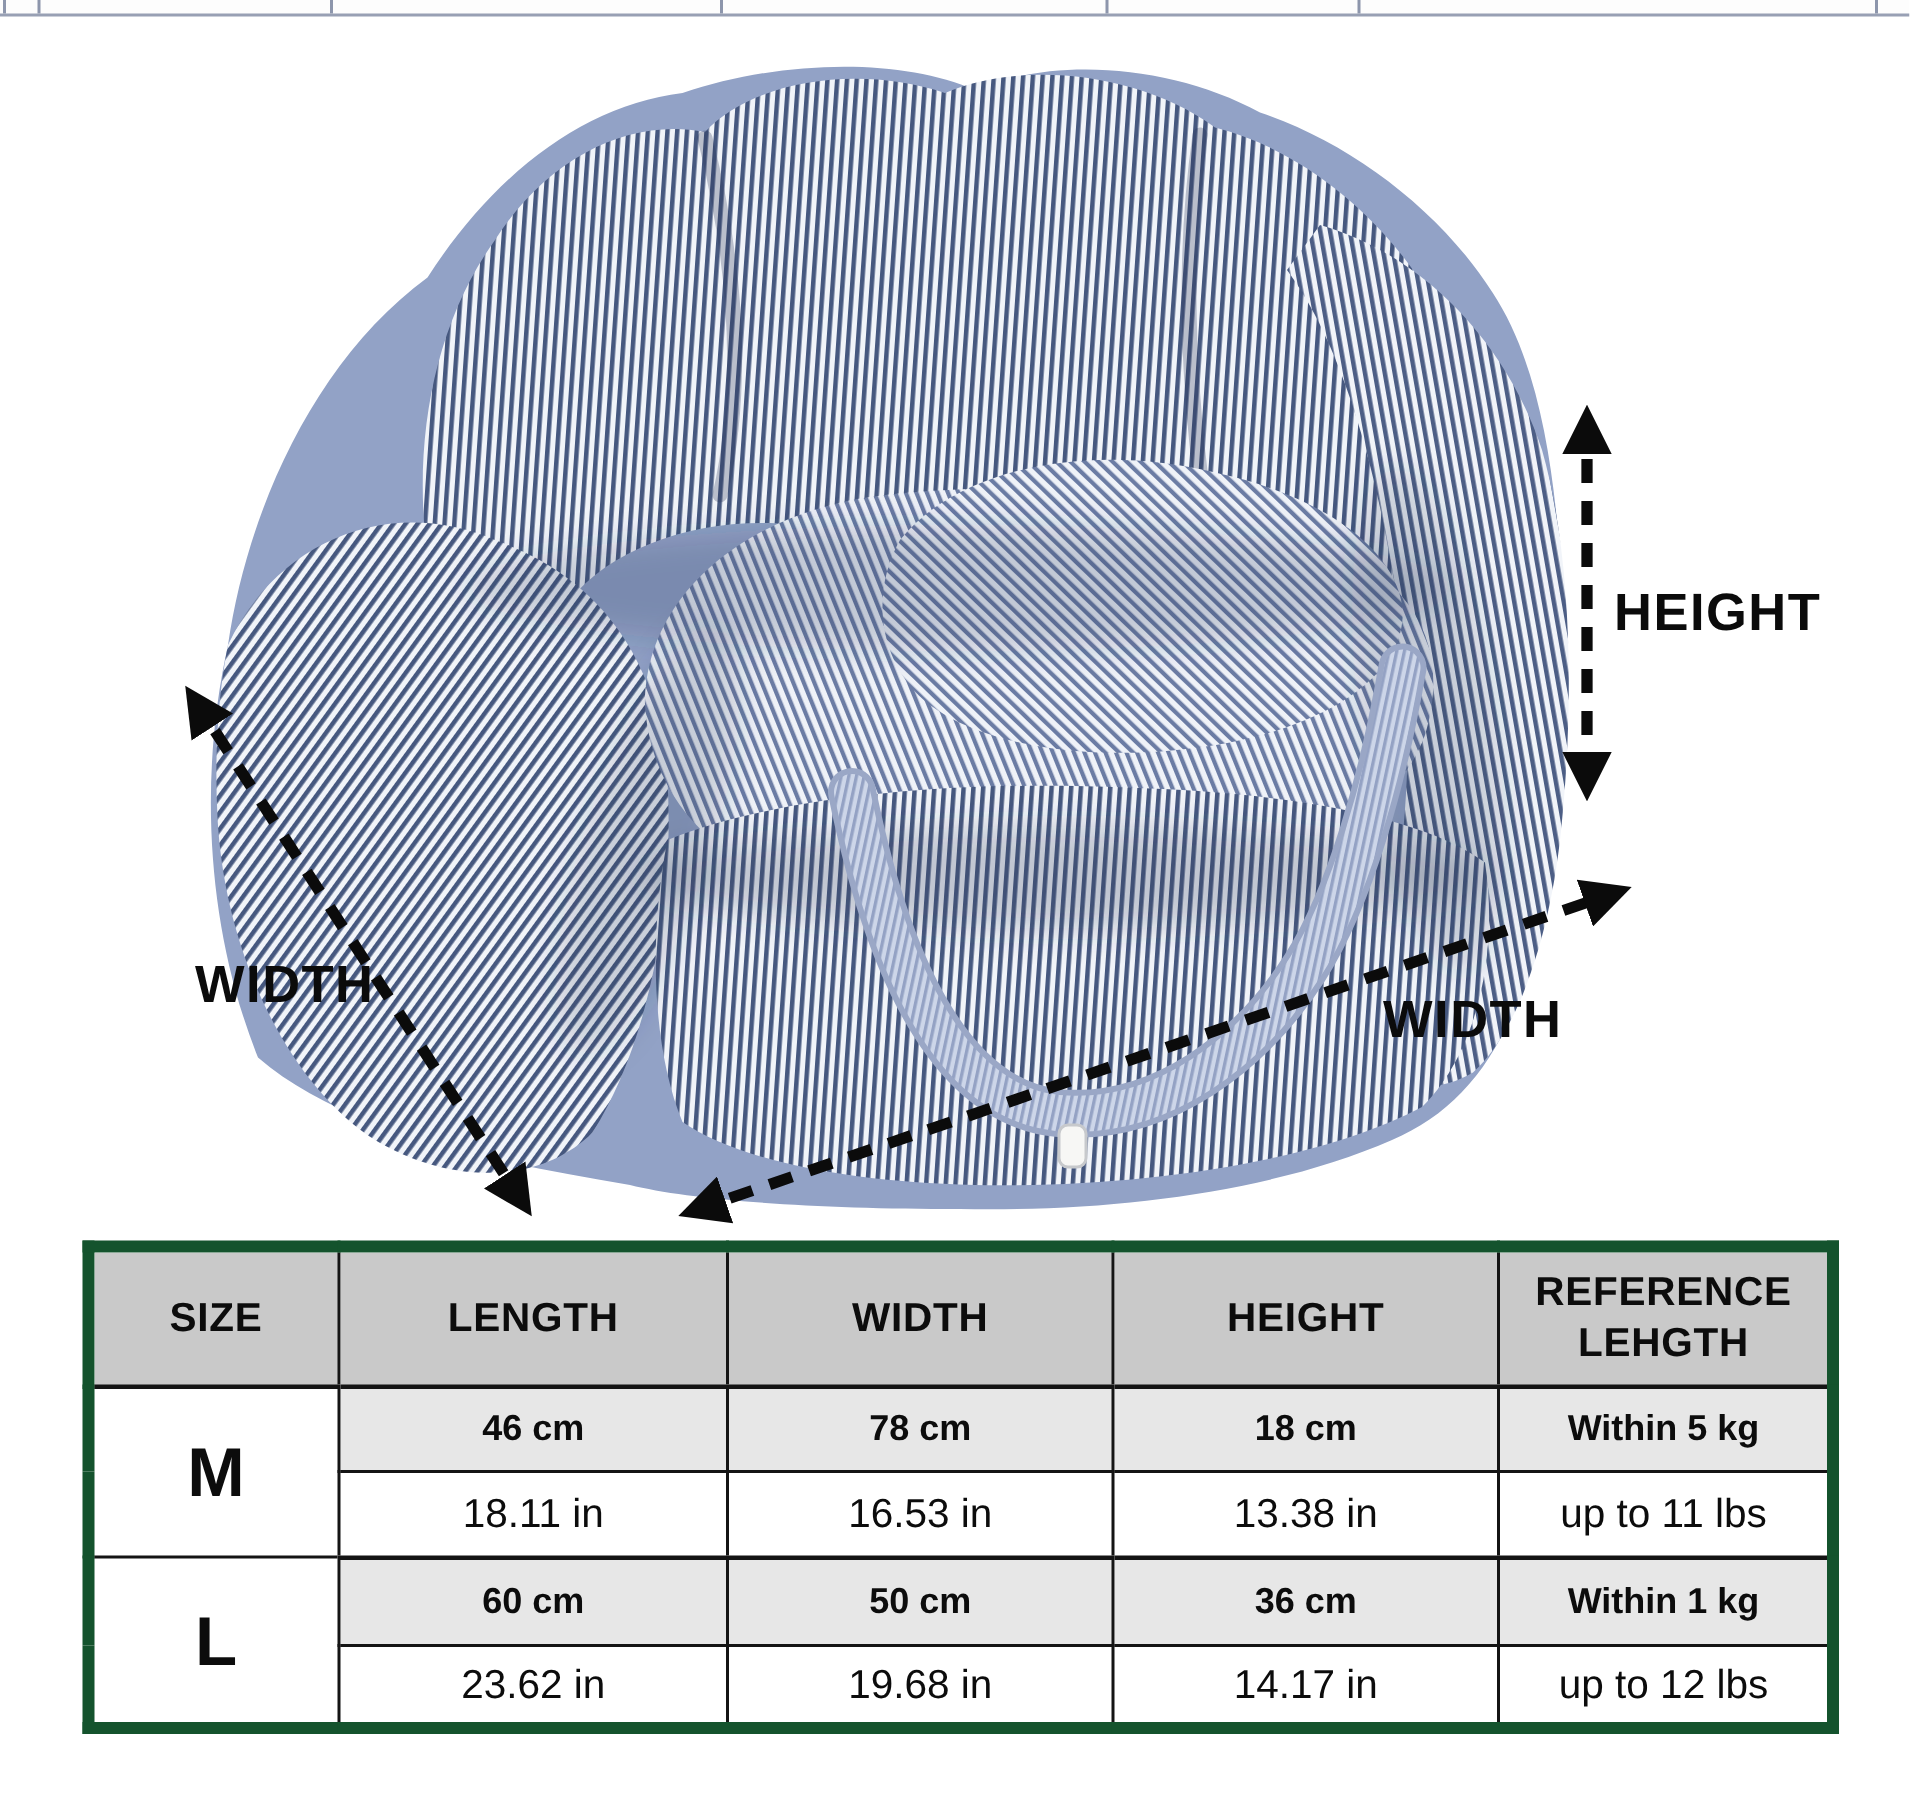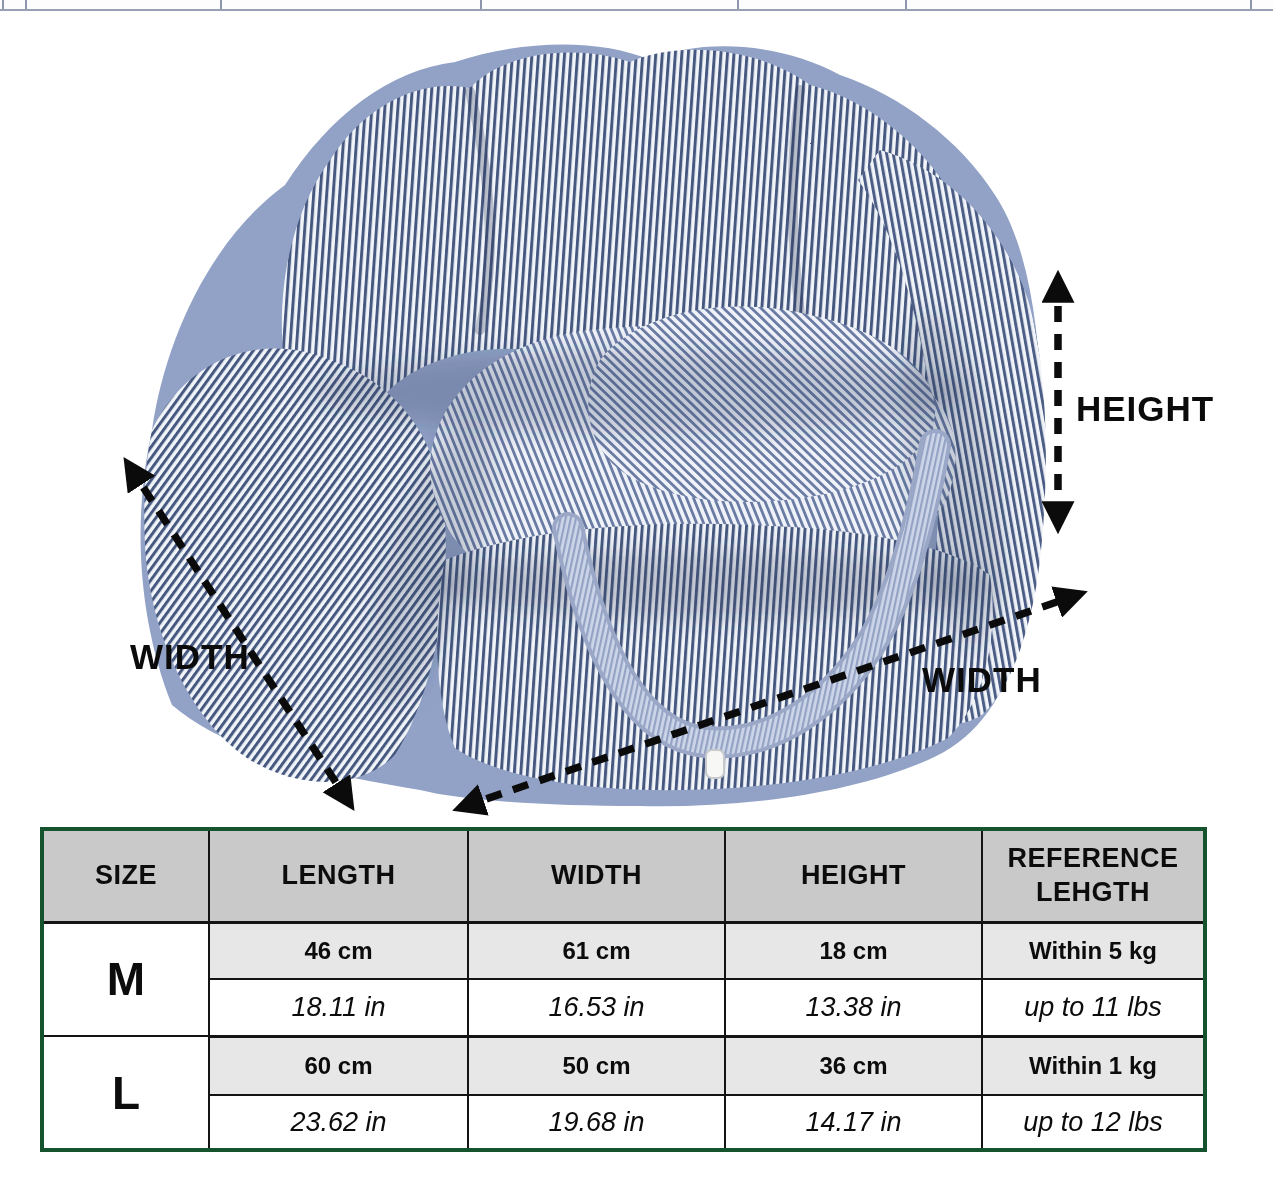--- a/index.html
+++ b/index.html
@@ -20,34 +20,34 @@
   .figure svg{position:absolute;left:0;top:0;}
   .dim-label{
     position:absolute;font-weight:700;font-size:35px;letter-spacing:1px;
     color:#0b0b0b;white-space:nowrap;
   }
   .lbl-height{left:1076px;top:389px;}
   .lbl-width{left:130px;top:637px;}
   .lbl-length{left:922px;top:660px;}
   
   table.size-table{
-    position:absolute;left:40px;top:827px;width:1163px;
+    position:absolute;left:55px;top:827px;width:1163px;
     border-collapse:collapse;table-layout:fixed;
-    border:4px solid #14532d;
+    border:8px solid #14532d;
   }
   .size-table th,.size-table td{
     border:2px solid #141414;text-align:center;vertical-align:middle;
     padding:0 6px;overflow:hidden;
   }
   .size-table th{
     background:#c9c9c9;font-weight:700;font-size:27px;line-height:1.25;letter-spacing:.5px;
   }
   .size-table th{border-bottom-width:3px;}
   .size-table td.cell-cm{background:#e7e7e7;font-weight:700;font-size:24px;}
-  .size-table td.cell-in{background:#ffffff;font-weight:400;font-size:27px;font-style:italic;}
+  .size-table td.cell-in{background:#ffffff;font-weight:400;font-size:27px;}
   .size-table td.cell-size{background:#ffffff;font-weight:700;font-size:46px;}
   .size-table tr.r-hdr{height:93px;}
   .size-table tr.r-cm1{height:57px;}
   .size-table tr.r-in1{height:57px;}
   .size-table tr.r-cm2{height:59px;}
   .size-table tr.r-in2{height:55px;}
   .size-table tr.r-in1 td{border-bottom-width:3px;}
 </style>
 </head>
 <body>
@@ -204,21 +204,21 @@
     <tr class="r-hdr">
       <th>SIZE</th>
       <th>LENGTH</th>
       <th>WIDTH</th>
       <th>HEIGHT</th>
       <th>REFERENCE LEHGTH</th>
     </tr>
     <tr class="r-cm1">
       <td class="cell-size" rowspan="2">M</td>
       <td class="cell-cm">46 cm</td>
-      <td class="cell-cm">61 cm</td>
+      <td class="cell-cm">78 cm</td>
       <td class="cell-cm">18 cm</td>
       <td class="cell-cm">Within 5 kg</td>
     </tr>
     <tr class="r-in1">
       <td class="cell-in">18.11 in</td>
       <td class="cell-in">16.53 in</td>
       <td class="cell-in">13.38 in</td>
       <td class="cell-in">up to 11 lbs</td>
     </tr>
     <tr class="r-cm2">

